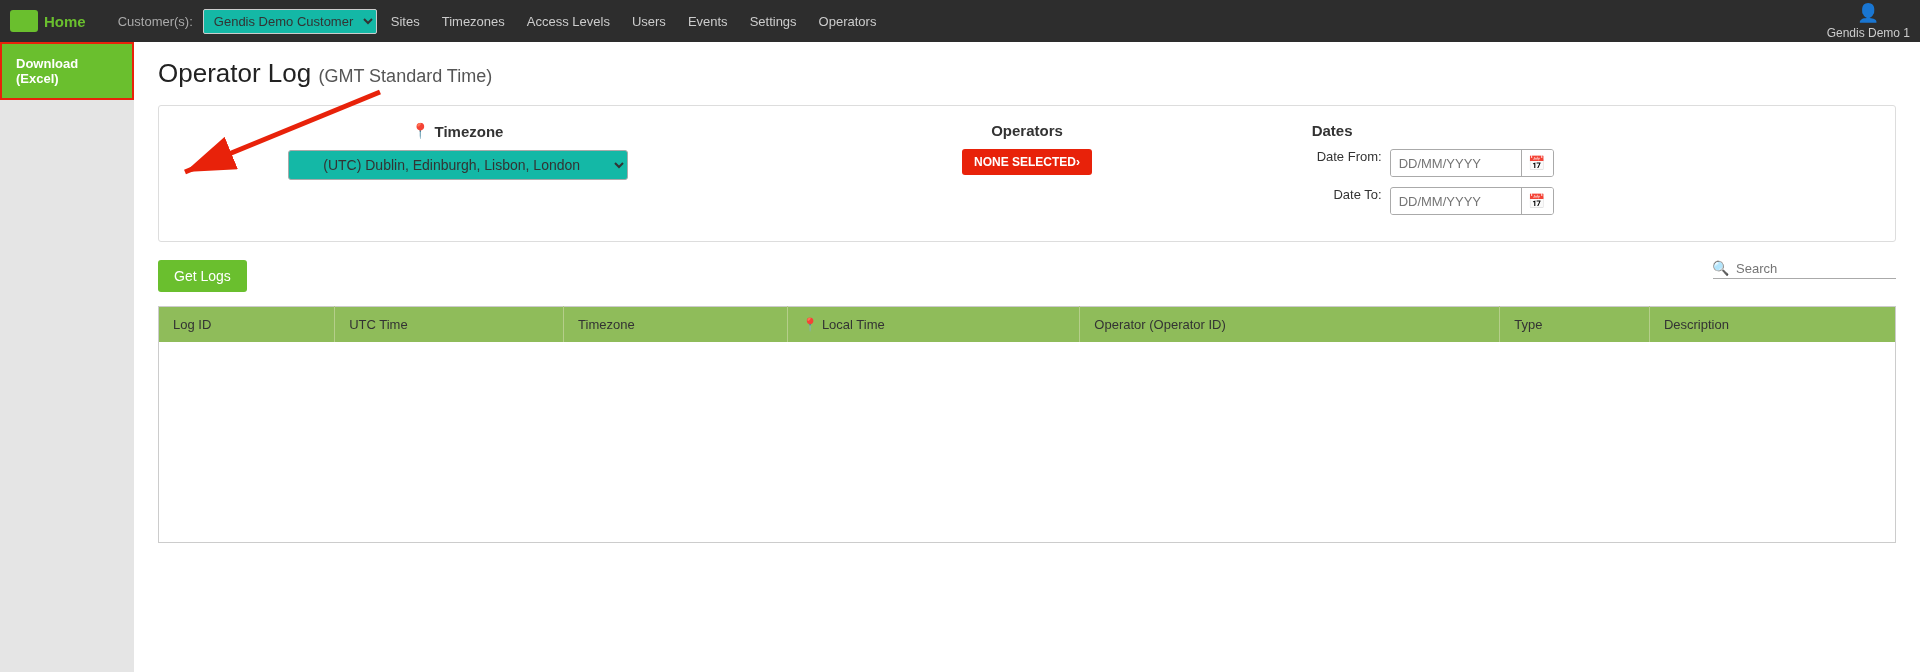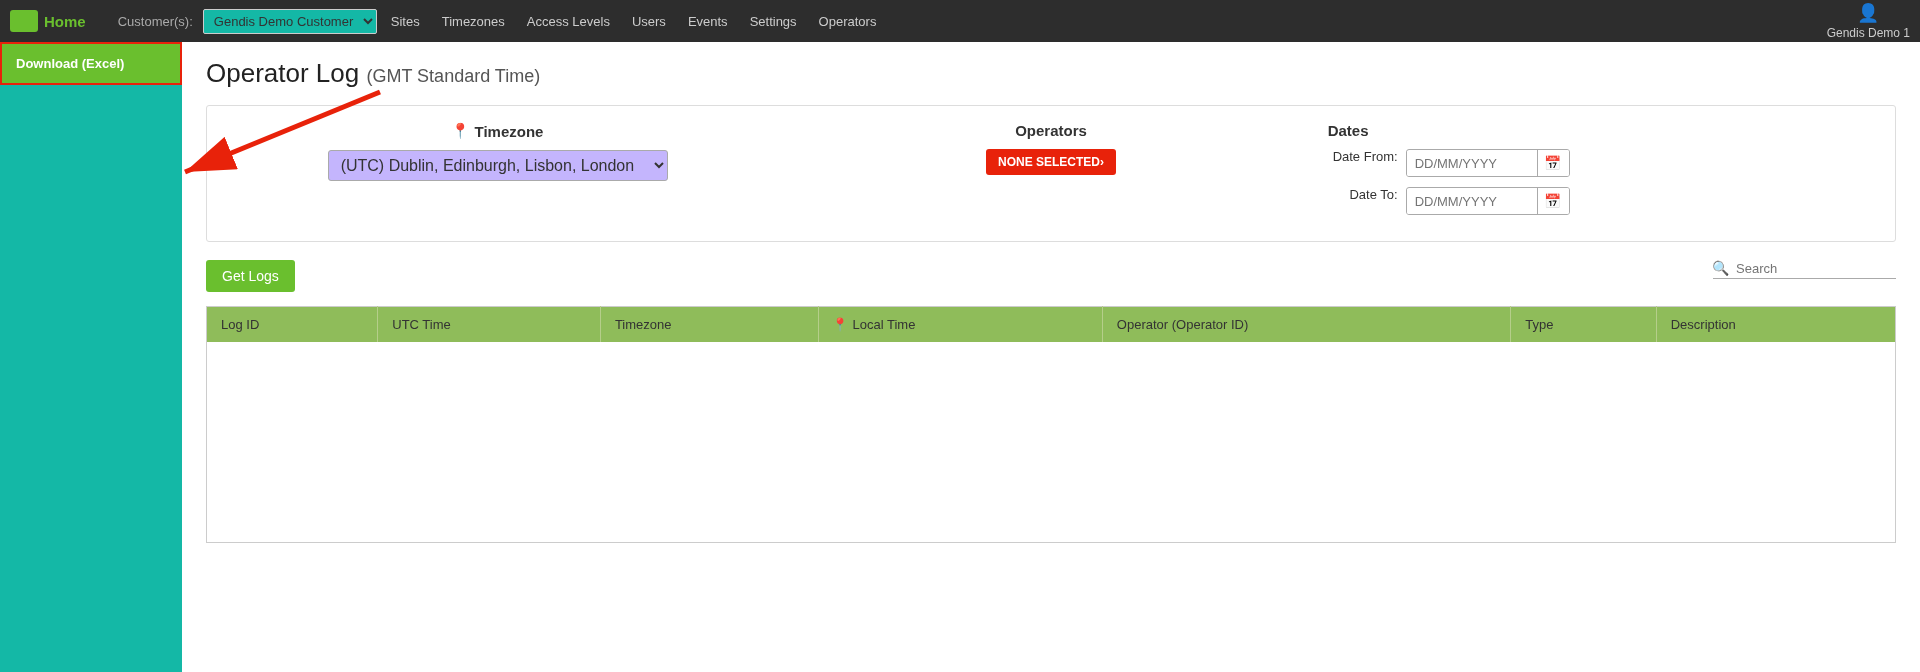--- a/index.html
+++ b/index.html
@@ -62,22 +62,22 @@
       font-size: 18px;
       color: #ccc;
     }
 
     
     .layout {
       display: flex;
       min-height: calc(100vh - 42px);
     }
     .sidebar {
-      width: 182px;
-      background: #14b8a6;
+      width: 134px;
+      background: #e5e5e5;
       flex-shrink: 0;
       padding-top: 0;
     }
     .sidebar-btn {
       display: block;
       background: #6abf2e;
       color: #fff;
       font-weight: bold;
       font-size: 13px;
       padding: 12px 14px;
@@ -148,23 +148,24 @@
       margin-bottom: 10px;
       display: flex;
       align-items: center;
       gap: 4px;
     }
     .timezone-select {
       width: 340px;
       padding: 5px 8px;
       border: 1px solid #aaa;
       border-radius: 3px;
-      font-size: 16px;
-      color: #333;
-      background: #c4b5fd;
+      font-size: 14px;
+      color: #333;
+      background: #14b8a6;
+      text-align: center;
     }
     .none-selected-btn {
       background: #e8220a;
       color: #fff;
       border: none;
       padding: 6px 12px;
       font-size: 12px;
       font-weight: bold;
       border-radius: 3px;
       cursor: pointer;

